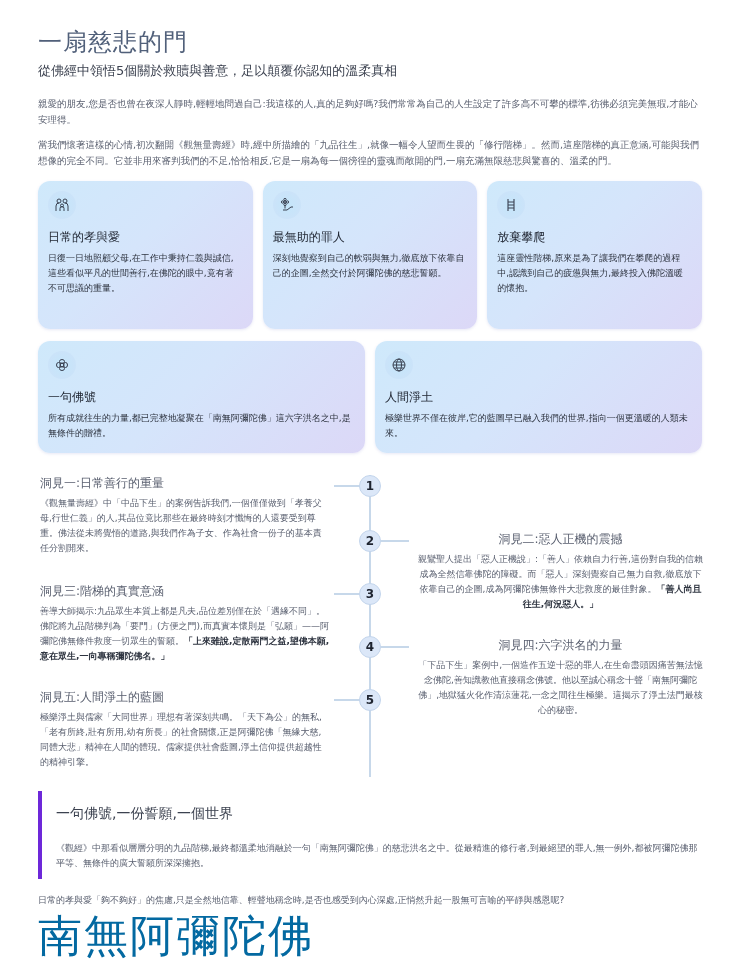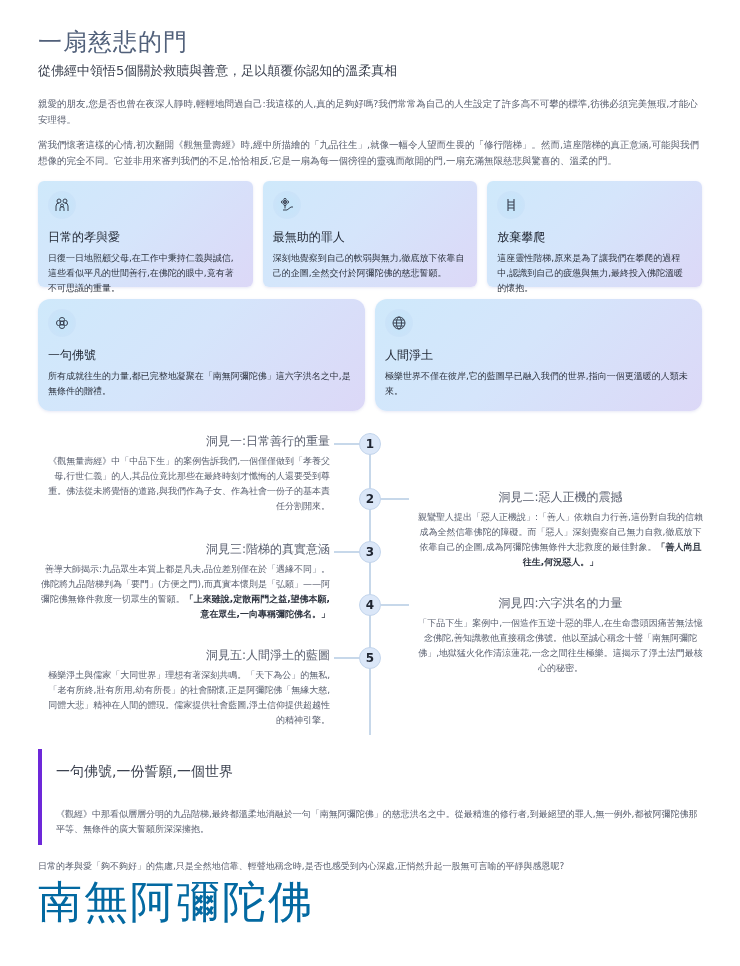--- a/index.html
+++ b/index.html
@@ -27,21 +27,21 @@
 
   .cards-row { display: flex; gap: 10px; margin-top: 12px; }
   .card {
     flex: 1;
     border-radius: 12px;
     background: linear-gradient(135deg, #cfe9fb 0%, #d5e5fb 45%, #dcd8f7 100%);
     padding: 10px 10px 10px 10px;
     box-shadow: 0 1px 3px rgba(120,130,200,0.18);
     position: relative;
   }
-  .cards-row.top .card { height: 106px; border-radius: 6px; }
+  .cards-row.top .card { height: 148px; }
   .cards-row.bottom .card { height: 112px; }
   .icon-badge {
     width: 28px; height: 28px; border-radius: 50%;
     background: radial-gradient(circle, #c4e6fa 0%, #cbe3f9 70%, rgba(200,225,250,0) 100%);
     display: flex; align-items: center; justify-content: center;
     color: #394050; font-size: 14px; margin-bottom: 10px;
   }
   .card h3 { font-size: 12px; font-weight: 400; color: #1e2430; margin-bottom: 6px; line-height: 16px; }
   .card p { font-size: 9px; color: #2e3440; line-height: 15px; }
 
@@ -51,34 +51,34 @@
     background: #c7d8ea;
   }
   .node {
     position: absolute; left: 321px; width: 22px; height: 22px; border-radius: 50%;
     background: #dbe7f8; border: 1px solid #c3d5ec;
     display: flex; align-items: center; justify-content: center;
     font-size: 12px; font-weight: 700; color: #1e2430;
   }
   .connector { position: absolute; height: 2px; background: #c7d8ea; }
   .entry { position: absolute; }
-  .entry.left { right: calc(100% - 292px); width: 290px; text-align: right; }
+  .entry.left { right: calc(100% - 292px); width: 290px; }
   .entry.right { left: 380px; width: 285px; text-align: center; }
   .entry h4 { font-size: 12px; font-weight: 400; color: #5a6070; line-height: 16px; margin-bottom: 5px; }
   .entry p { font-size: 9px; color: #5a6070; line-height: 15px; }
   .entry p b { color: #2e3440; font-weight: 700; }
 
   .summary {
     margin-top: 8px;
     border-left: 4px solid #6d28d9;
     padding: 12px 0 8px 14px;
     margin-left: 0px;
   }
   .summary h2 { font-size: 14px; font-weight: 400; color: #3c4250; line-height: 20px; }
-  .summary p { font-size: 9px; color: #5a6070; line-height: 15px; margin-top: 26px; }
+  .summary p { font-size: 9px; color: #5a6070; line-height: 15px; margin-top: 18px; }
   .closing { font-size: 9px; color: #5a6070; margin-top: 14px; line-height: 15px; }
   .mantra {
     font-size: 44px; color: #0369a1; font-weight: 400; letter-spacing: 2px;
     line-height: 56px;
   }
 </style>
 </head>
 <body>
 
 <div class="page">

